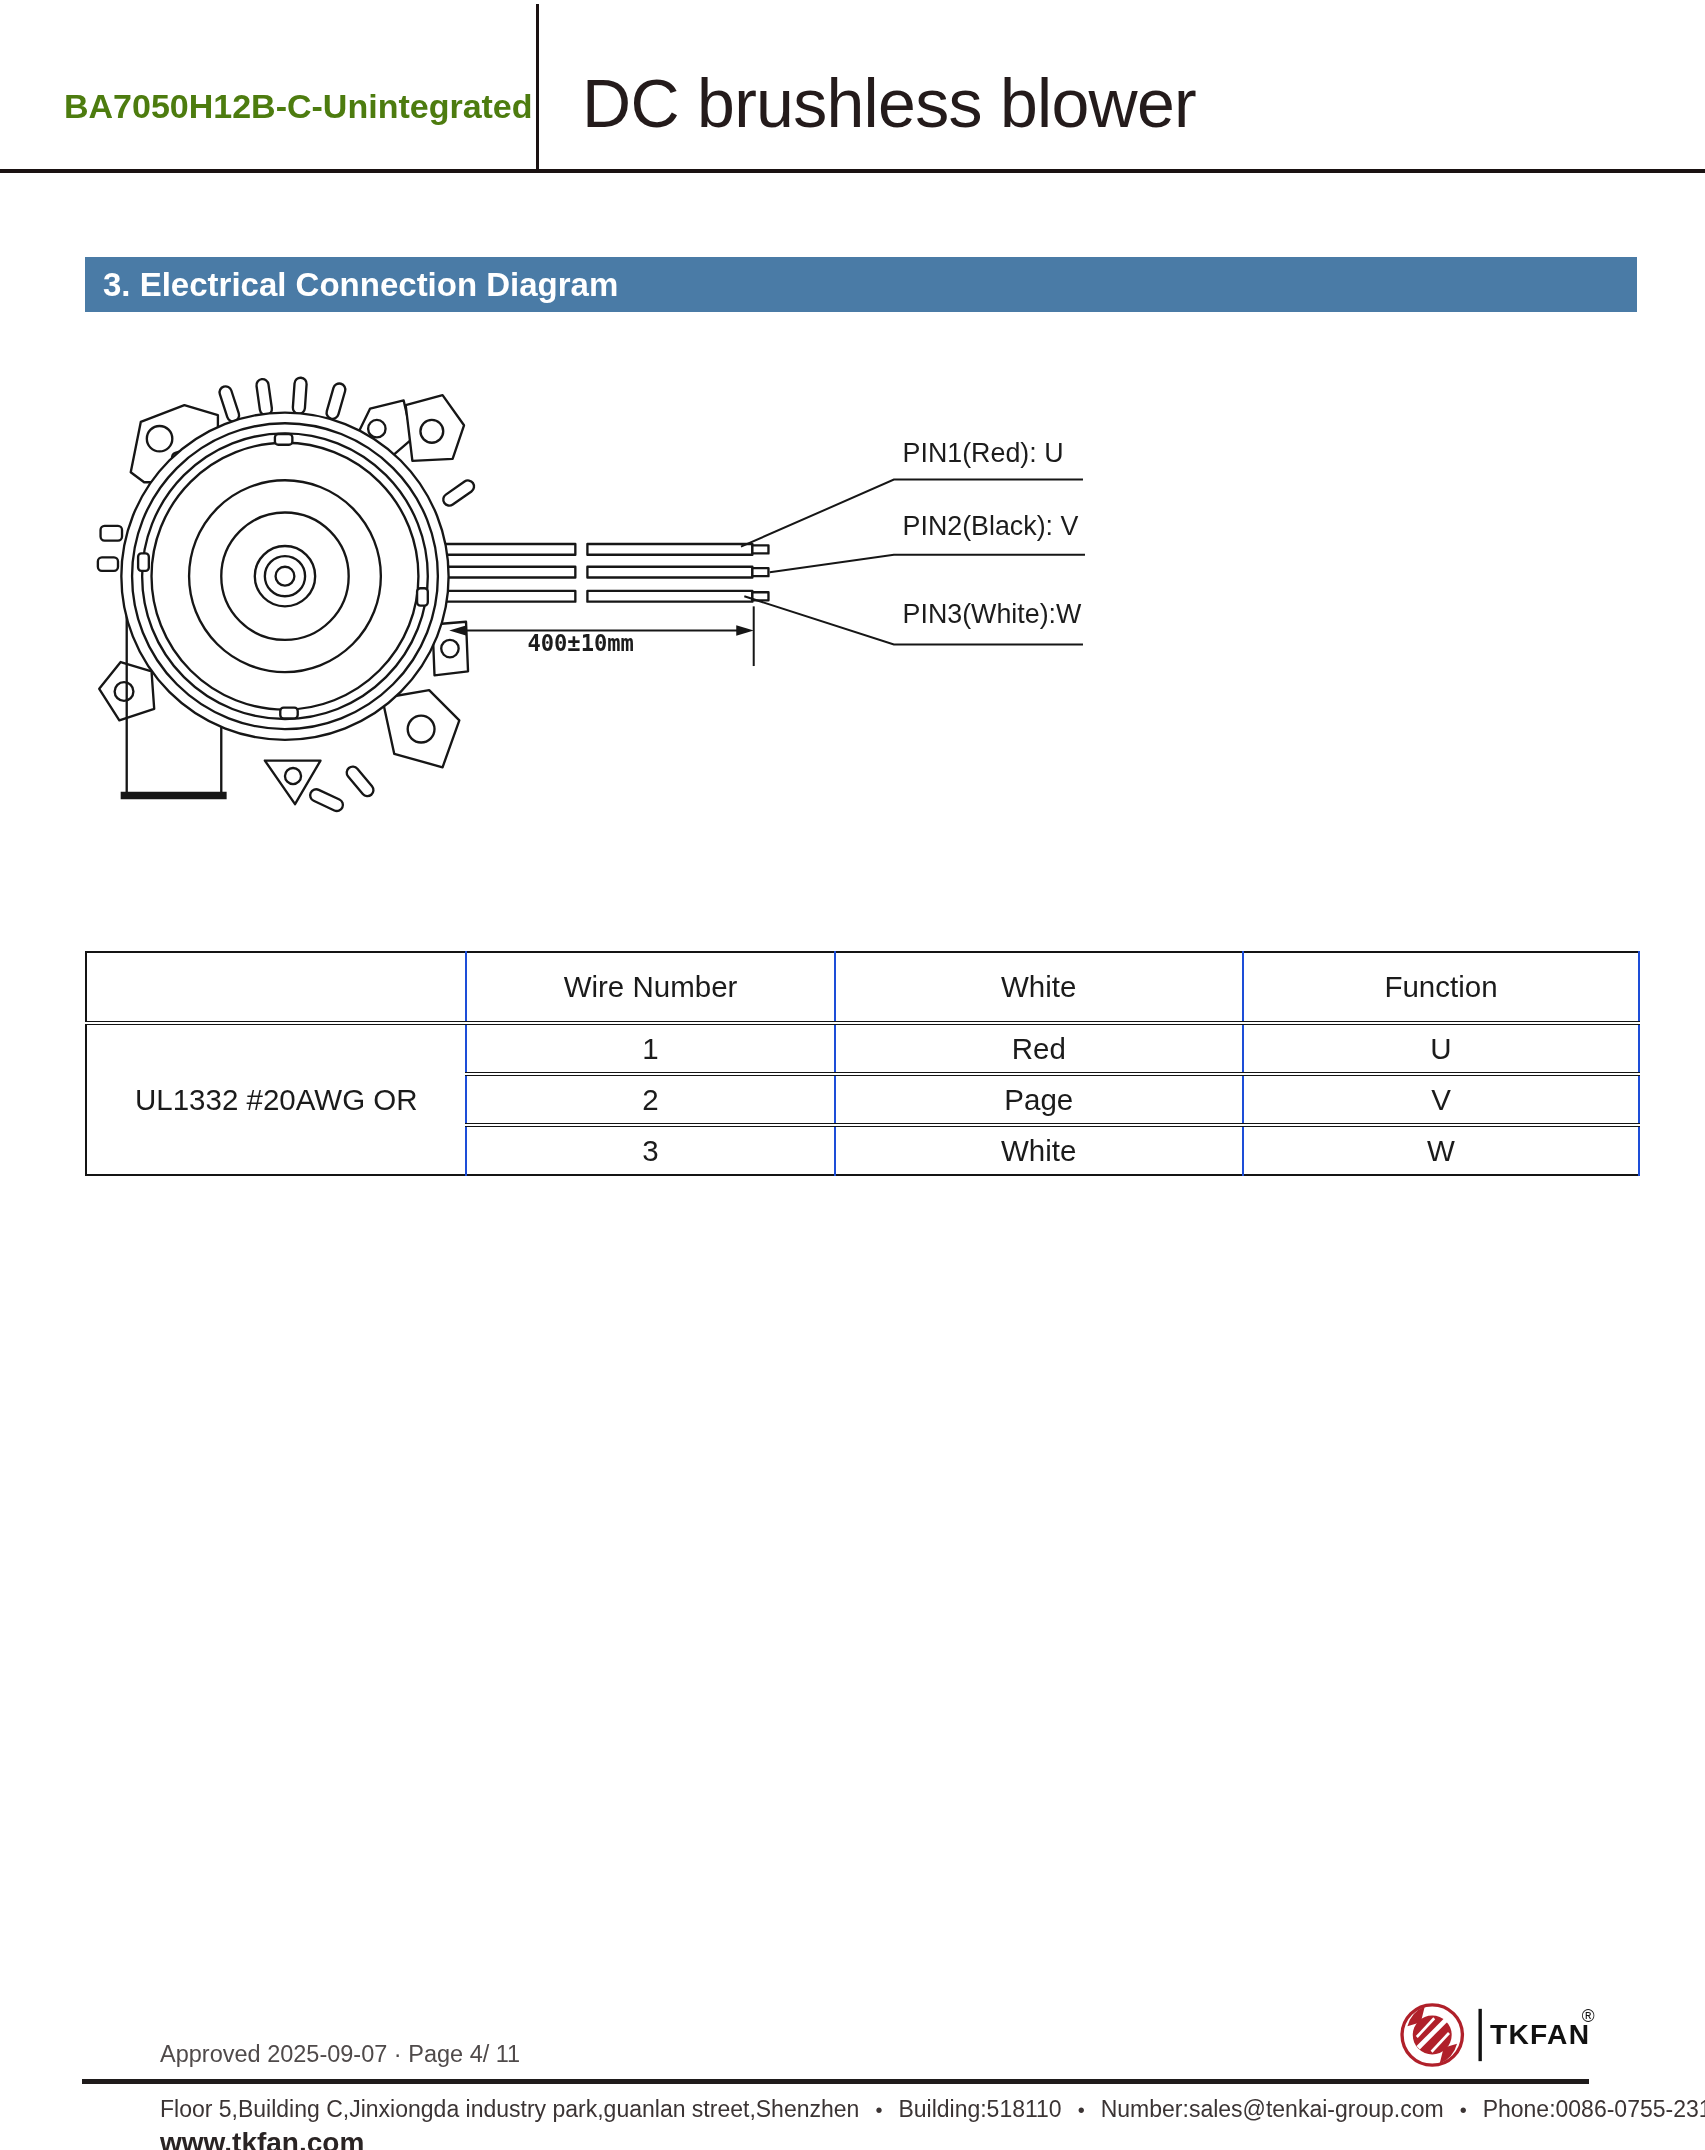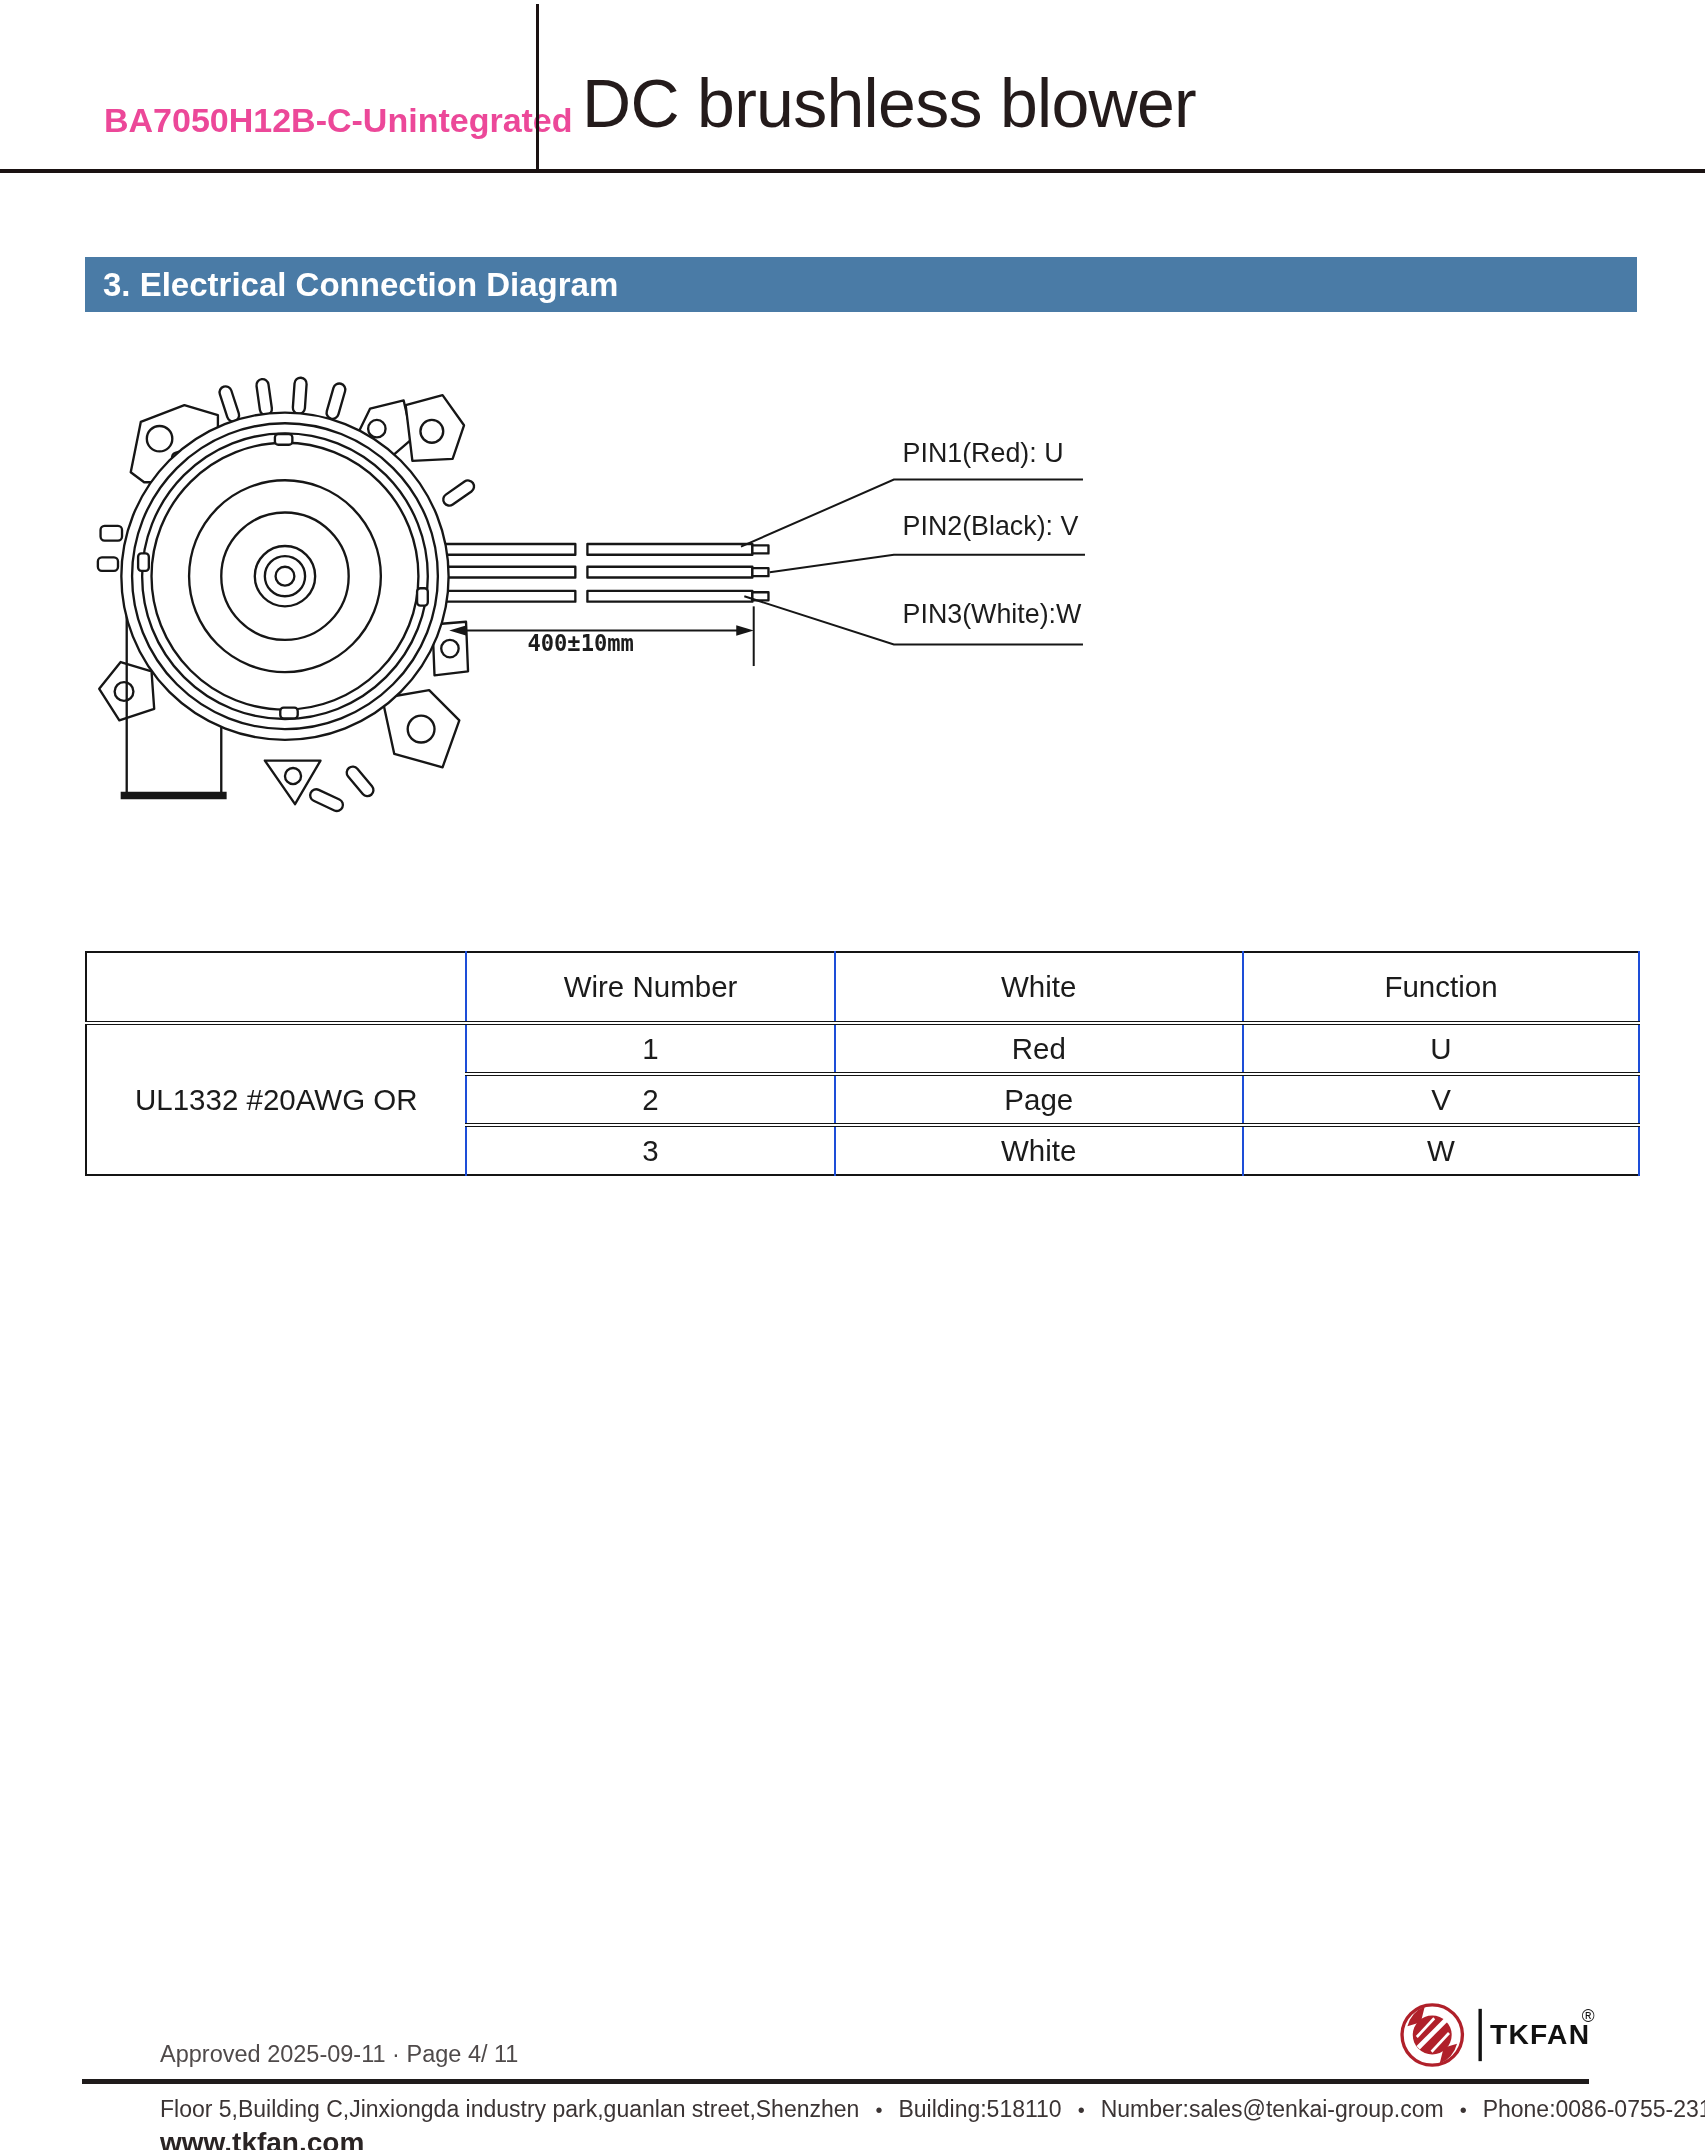--- a/index.html
+++ b/index.html
@@ -2,21 +2,21 @@
 <html style="font-size:10.7px"><head>
 <meta charset="utf-8">
 <style>
   html,body{margin:0;padding:0;background:#e8e8e8;}
   .page{
     position:relative;width:1706px;height:2151px;background:#ffffff;
     overflow:hidden;font-family:"Liberation Sans",sans-serif;color:#1b1b1b;
     margin:0 auto;
   }
   
-  .model-no{position:absolute;left:64px;top:101px;font-size:34px;font-weight:600;color:#ec4899;letter-spacing:0;margin-left:40px;}
+  .model-no{position:absolute;left:64px;top:87px;font-size:34px;font-weight:600;color:#4d7c0f;letter-spacing:0;}
   .hdr-divider{position:absolute;left:536px;top:4px;width:2.7px;height:166px;background:#1a1212;}
   .page-title{position:absolute;left:582px;top:64px;font-size:68px;font-weight:400;color:#241b1b;letter-spacing:-0.7px;}
   .hdr-rule{position:absolute;left:0;top:169px;width:1706px;height:4px;background:#1a1212;}
   
   .section-bar{position:absolute;left:85px;top:257px;width:1552px;height:55px;background:#4a7ba6;}
   .section-bar span{display:block;line-height:55px;padding-left:18px;font-size:33px;font-weight:700;color:#ffffff;}
   
   .diagram{position:absolute;left:67px;top:375px;width:1073px;height:456px;}
   .diagram .ln{stroke:#161616;stroke-width:3.5;fill:#ffffff;stroke-linejoin:round;}
   .diagram .nofill{fill:none;}
@@ -169,21 +169,21 @@
         <td>V</td>
       </tr>
       <tr>
         <td>3</td>
         <td>White</td>
         <td>W</td>
       </tr>
     </tbody>
   </table>
 
-  <div class="approved">Approved 2025-09-11 · Page 4/ 11</div>
+  <div class="approved">Approved 2025-09-07 · Page 4/ 11</div>
 
   <svg class="logo" viewBox="0 0 340 110">
     <g>
       <circle cx="57" cy="55" r="45" fill="#ffffff" stroke="#b0202a" stroke-width="5"></circle>
       <path d="M20,42 A45,45 0 0 1 46,12 L40,36 Z" fill="#b0202a"></path>
       <path d="M94,68 A45,45 0 0 1 68,98 L74,74 Z" fill="#b0202a"></path>
       <circle cx="57" cy="55" r="29" fill="#b0202a"></circle>
       <line x1="36" y1="74" x2="80" y2="30" stroke="#ffffff" stroke-width="7"></line>
       <line x1="34" y1="58" x2="60" y2="30" stroke="#ffffff" stroke-width="4"></line>
       <line x1="56" y1="80" x2="82" y2="52" stroke="#ffffff" stroke-width="4"></line>

